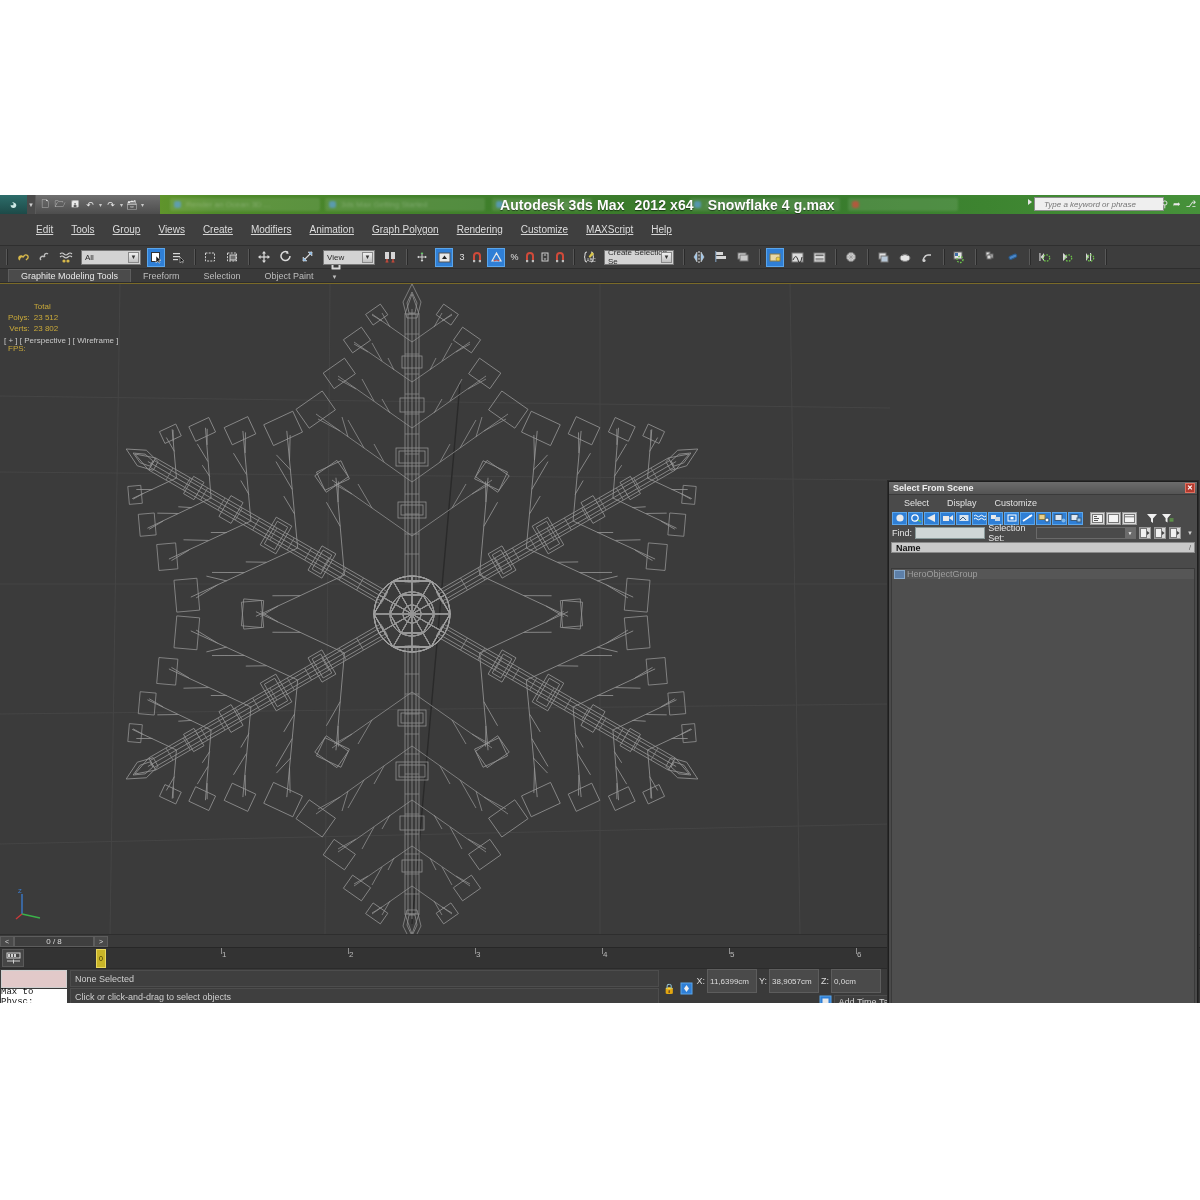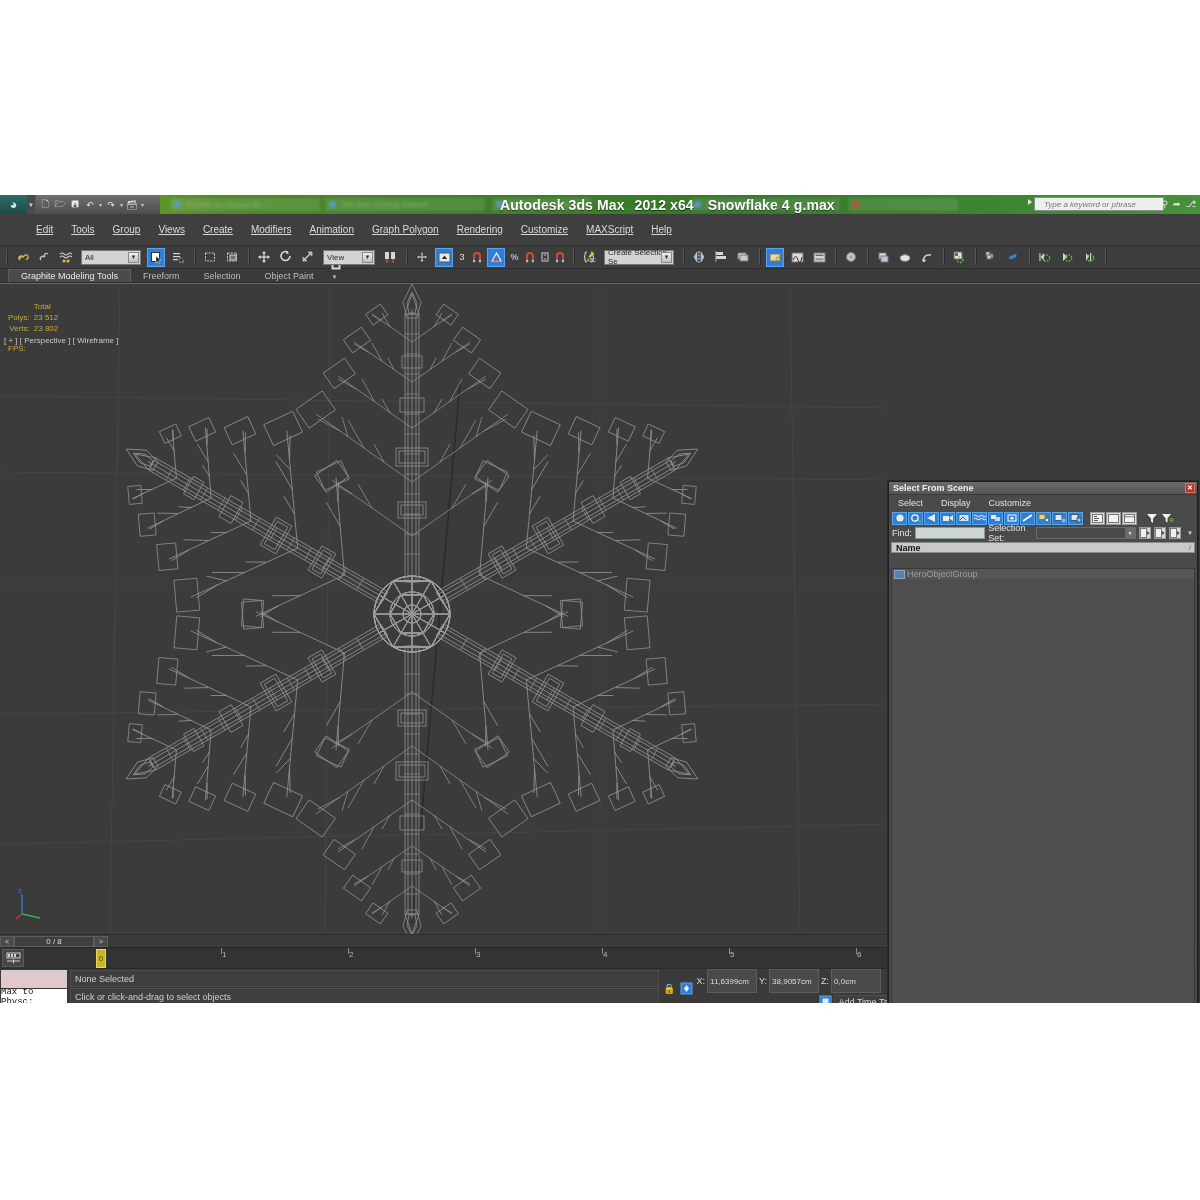--- a/index.html
+++ b/index.html
@@ -184,21 +184,21 @@
   .dlg-title{
     height:13px; background:linear-gradient(180deg,#6c6c6c,#545454);
     color:#efefef; font-size:9px; font-weight:bold; display:flex; align-items:center;
     padding-left:4px; border-bottom:1px solid #3a3a3a; position:relative;
   }
   .dlg-close{
     position:absolute; right:2px; top:1px; width:10px;height:10px;
     background:#b33a2e; border:1px solid #e07060; color:#fff; font-size:7px;
     display:flex;align-items:center;justify-content:center;
   }
-  .dlg-menu{ height:16px; background:#4a4a4a; display:flex; align-items:center; gap:0;}
+  .dlg-menu{ height:16px; background:#4a4a4a; display:flex; align-items:center; padding-left:6px; gap:0;}
   .dlg-menu span{ font-size:9px; color:#e2e2e2; padding:0 9px; }
   .dlg-toolbar{ height:14px; background:#4a4a4a; display:flex; align-items:center; padding-left:3px; gap:1px;}
   .dbtn{ width:15px;height:13px; background:#2f7fd6; border:1px solid #5aa5ea;
     display:flex;align-items:center;justify-content:center; color:#fff; font-size:8px;}
   .dbtn.plain{ background:#d8d8d8; border:1px solid #9a9a9a; color:#333;}
   .dbtn.none{ background:transparent; border:none; color:#dcdcdc;}
   .dsep{ width:5px; }
   .dlg-find{ height:16px; display:flex; align-items:center; padding-left:3px; gap:3px; }
   .dlg-find .lbl{ font-size:9px; color:#e6e6e6; }
   .findinp{ width:88px;height:12px; background:#cfd6d6; border:1px solid #8a9a9a; }

